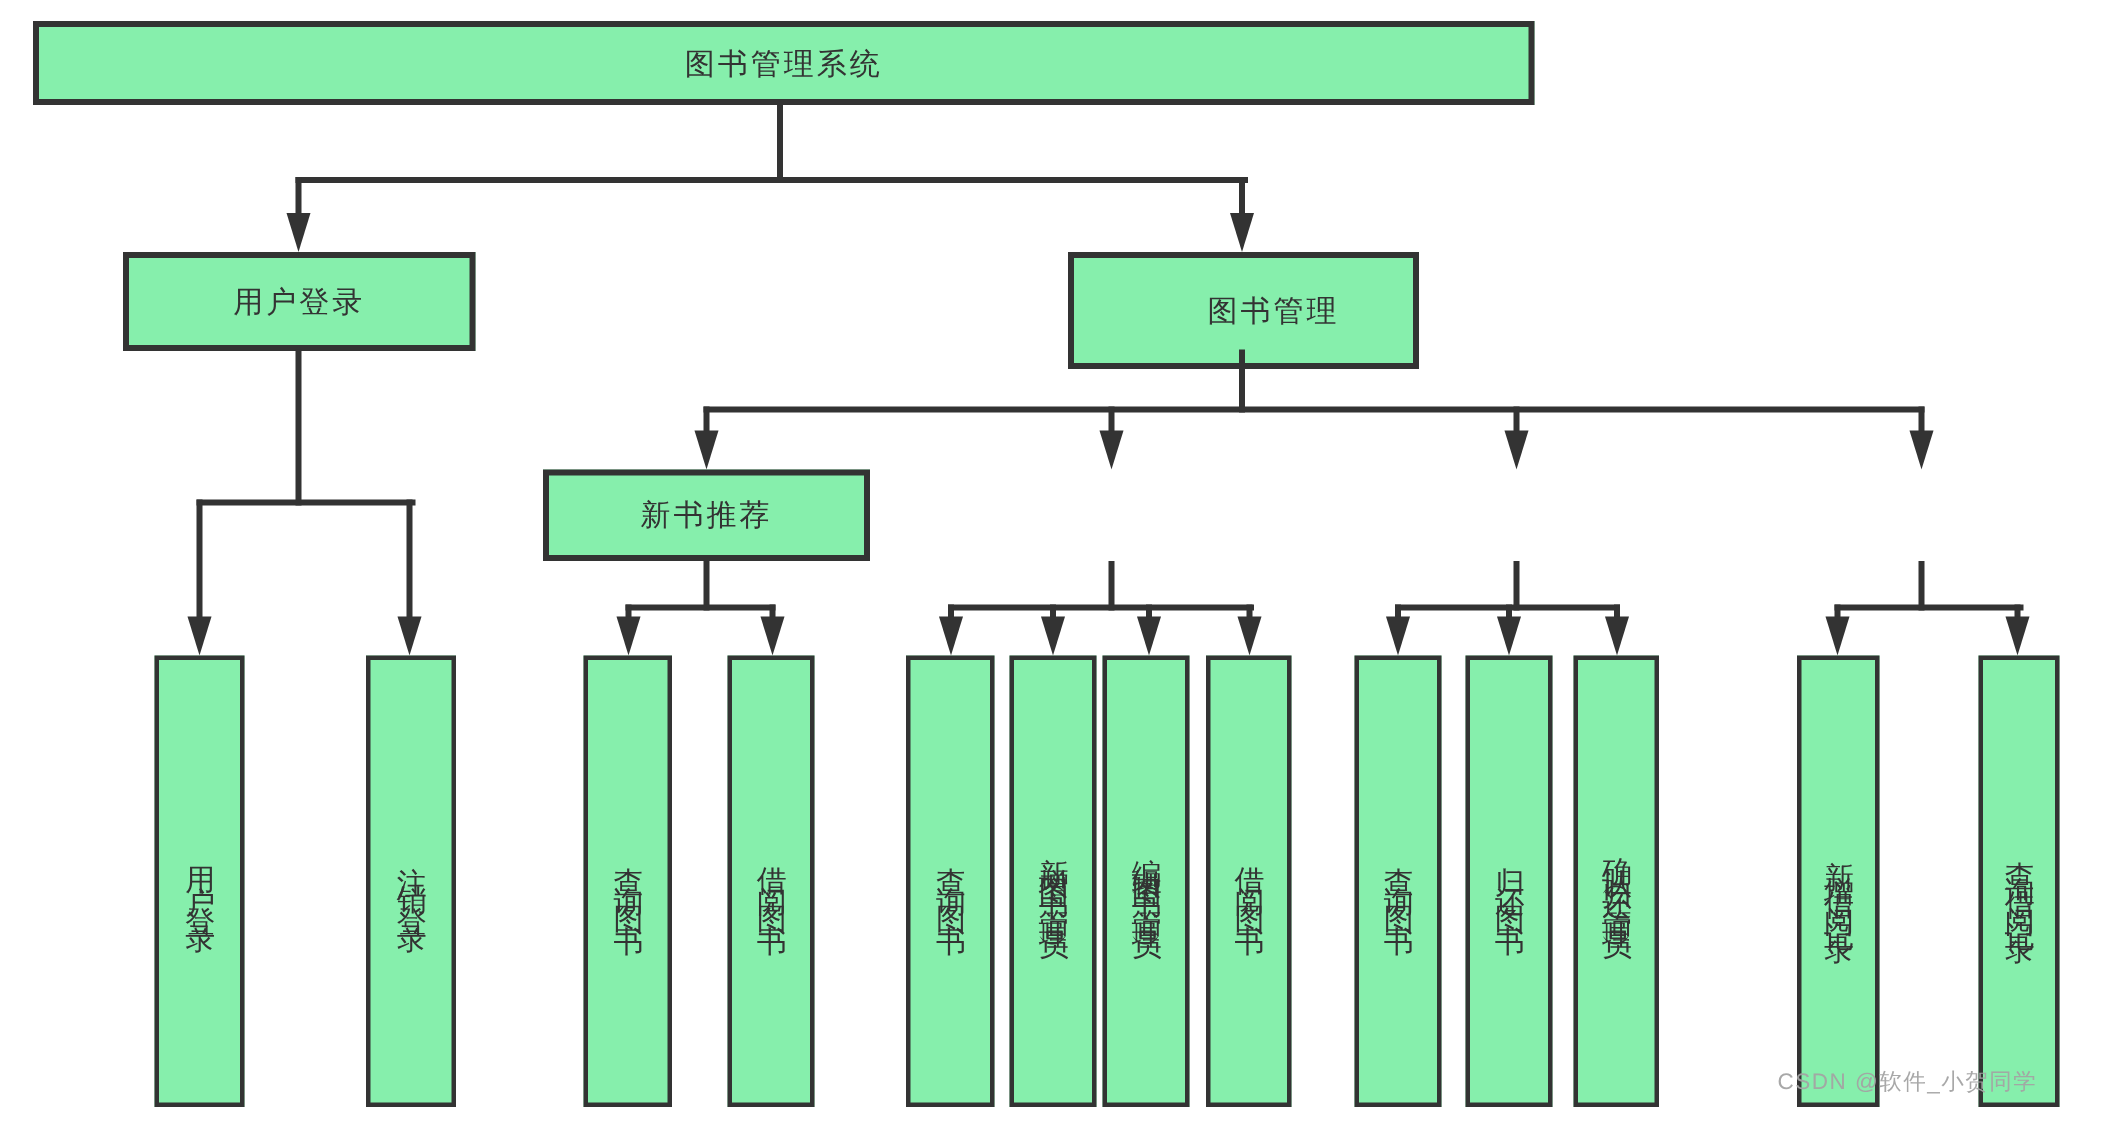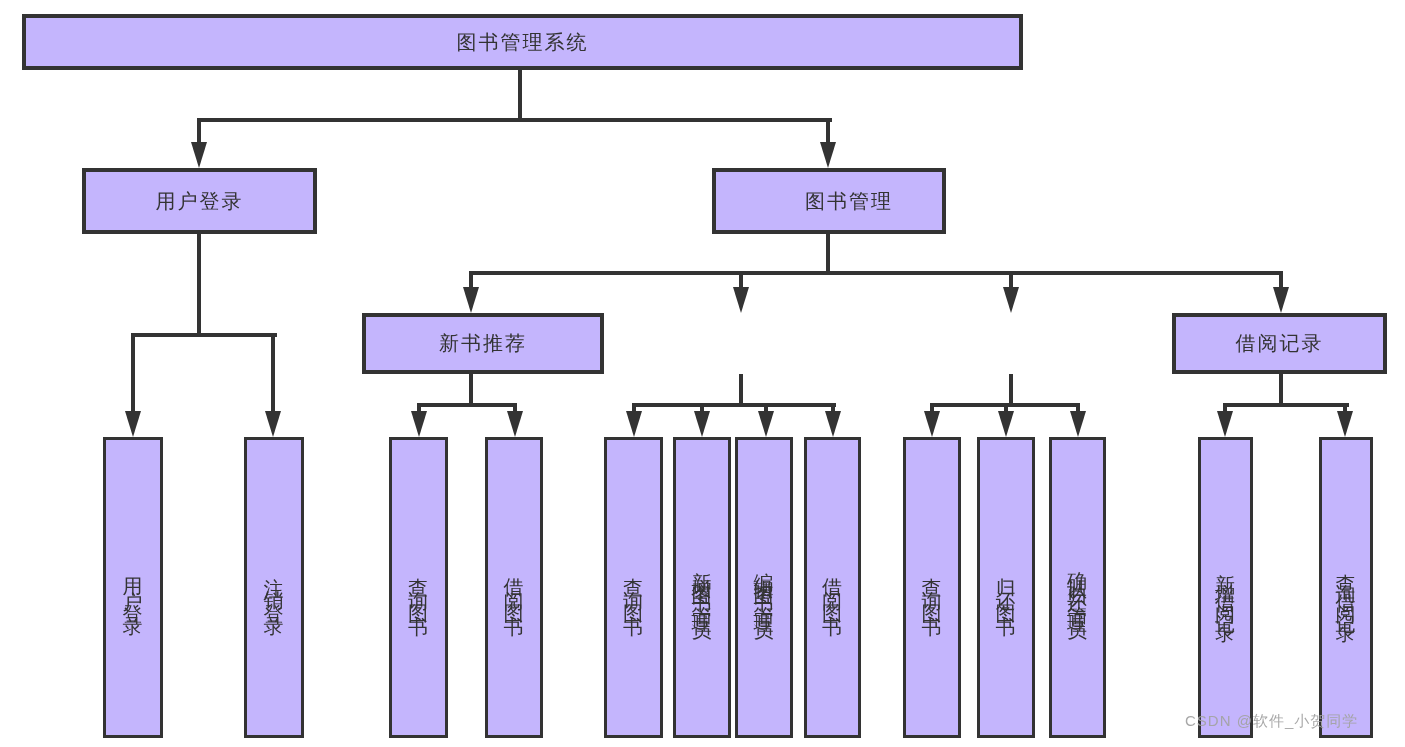--- a/index.html
+++ b/index.html
@@ -1,21 +1,21 @@
 <!DOCTYPE html>
 <html><head>
 <meta charset="utf-8">
 <style>
   html,body{margin:0;padding:0;background:#ffffff;}
   #stage{
     position:relative;width:1405px;height:747px;background:#ffffff;overflow:hidden;
     font-family:"Liberation Sans","DejaVu Sans",sans-serif;color:#333;
   }
   .box{
-    position:absolute;box-sizing:border-box;background:#c4b5fd;
+    position:absolute;box-sizing:border-box;background:#86efac;
     border:4px solid #333;display:flex;align-items:center;justify-content:center;
     font-size:20px;letter-spacing:2px;color:#333;
   }
   .leaf{
     border-width:3px;
   }
   .leaf .vtext{
     writing-mode:vertical-rl;text-orientation:mixed;
     font-size:20px;line-height:1;
   }
@@ -38,29 +38,26 @@
 
 <div id="stage">
 
   <div class="box" style="left:22px;top:14px;width:1001px;height:56px;">
     <span>图书管理系统</span>
   </div>
 
   <div class="box" style="left:82px;top:168px;width:235px;height:66px;">
     <span>用户登录</span>
   </div>
-  <div class="box" style="left:712px;top:168px;width:234px;height:66px;padding-left:40px;">
+  <div class="box" style="left:712px;top:168px;width:234px;height:78px;padding-left:40px;">
     <span>图书管理</span>
   </div>
 
-  <div class="box" style="left:362px;top:313px;width:242px;height:61px;">
+  <div class="box" style="left:362px;top:313px;width:218px;height:61px;">
     <span>新书推荐</span>
-  </div>
-  <div class="box" style="left:1172px;top:313px;width:215px;height:61px;">
-    <span>借阅记录</span>
   </div>
 
   <div class="box leaf" style="left:103px;top:437px;width:60px;height:301px;">
     <span class="vtext sp4">用户登录</span>
   </div>
   <div class="box leaf" style="left:244px;top:437px;width:60px;height:301px;">
     <span class="vtext sp4">注销登录</span>
   </div>
 
   <div class="box leaf" style="left:389px;top:437px;width:59px;height:301px;">

